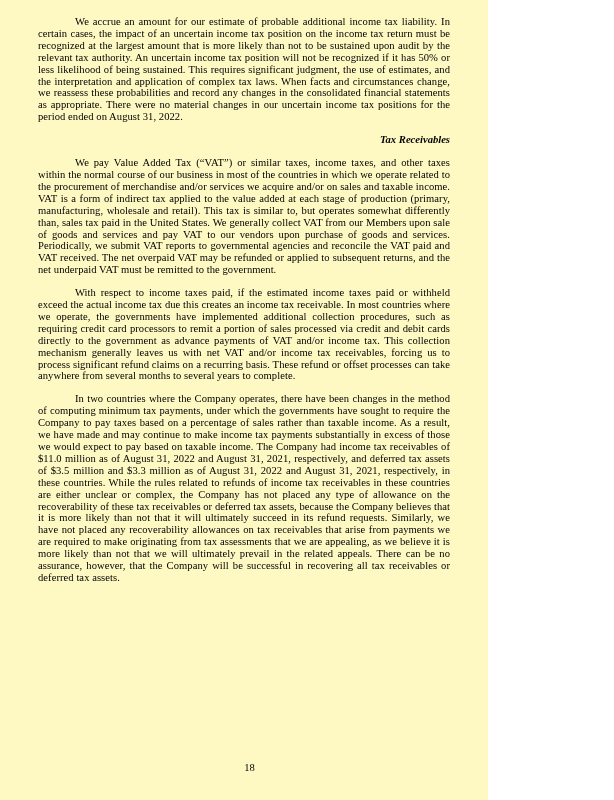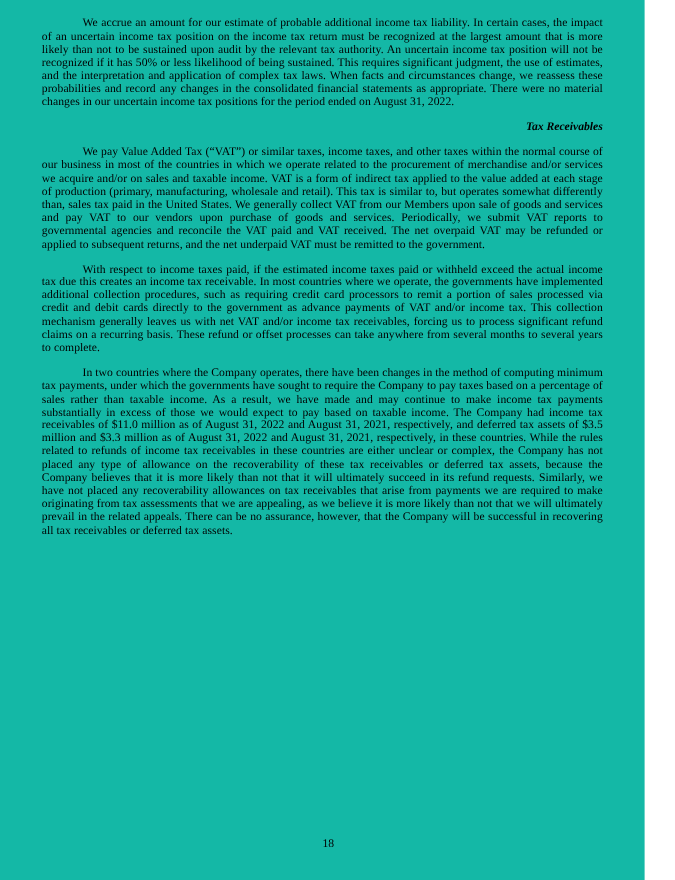--- a/index.html
+++ b/index.html
@@ -9,24 +9,24 @@
   }
   body {
     width: 614px;
     height: 800px;
     font-family: "Liberation Serif", "DejaVu Serif", serif;
     color: #000000;
   }
   .page {
     position: relative;
     box-sizing: border-box;
-    width: 586px;
+    width: 488px;
     height: 800px;
     padding: 16px 38px 20px 38px;
-    background: #14b8a6;
+    background: #fef9c3;
     overflow: hidden;
   }
   .body-para {
     margin: 0 0 11px 0;
     font-size: 10.6px;
     line-height: 11.9px;
     text-align: justify;
     text-indent: 37px;
     letter-spacing: 0.05px;
   }

